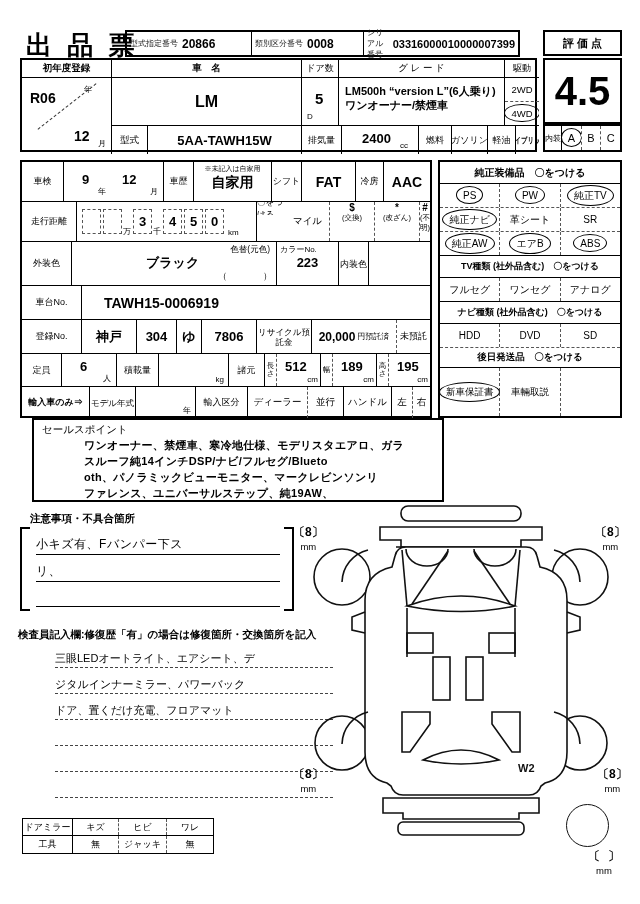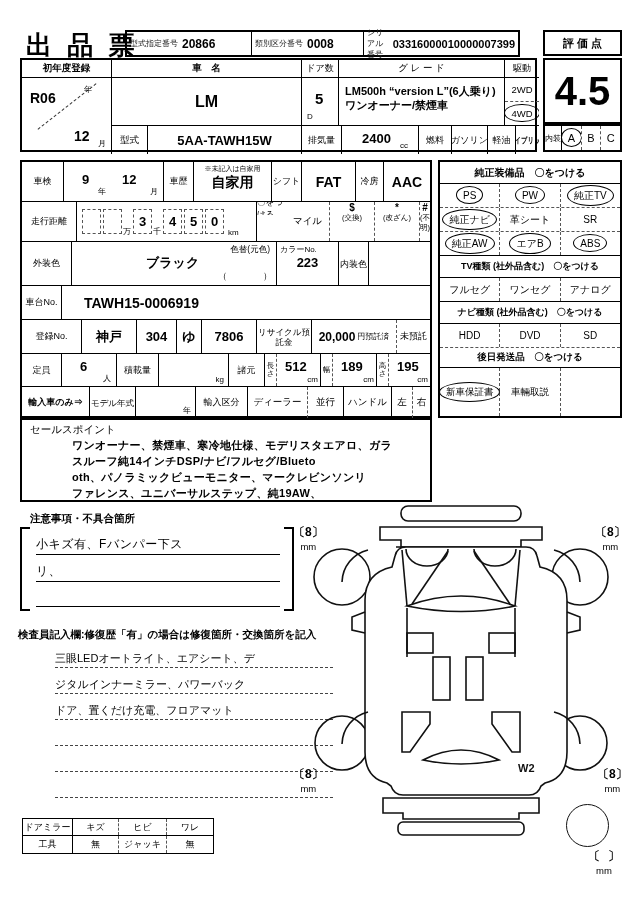--- a/index.html
+++ b/index.html
@@ -177,21 +177,21 @@
       </div>
       <div style="width:62px;border-right:1px solid #000;text-align:center;">
         <div style="font-size:8px;text-align:left;padding:2px 0 0 3px;">カラーNo.</div>
         <div style="font-size:13px;font-weight:bold;">223</div>
       </div>
       <div class="cell" style="width:30px;border-right:1px solid #000;font-size:9px;line-height:10px;text-align:center;">内装色</div>
       <div class="cell" style="flex:1;"></div>
     </div>
 
     <div class="flex" style="height:34px;border-bottom:1.5px solid #000;">
-      <div class="cell lab" style="width:40px;border-right:1px solid #000;">車台No.</div>
+      <div class="cell lab" style="width:60px;border-right:1px solid #000;">車台No.</div>
       <div class="cell" style="flex:1;justify-content:flex-start;padding-left:22px;font-size:14px;font-weight:bold;">TAWH15-0006919</div>
     </div>
 
     <div class="flex" style="height:34px;border-bottom:1.5px solid #000;">
       <div class="cell lab" style="width:60px;border-right:1px solid #000;">登録No.</div>
       <div class="cell val" style="width:55px;border-right:1px solid #000;">神戸</div>
       <div class="cell val" style="width:40px;border-right:1px solid #000;">304</div>
       <div class="cell val" style="width:25px;border-right:1px solid #000;">ゆ</div>
       <div class="cell val" style="width:55px;border-right:1px solid #000;">7806</div>
       <div class="cell" style="width:55px;border-right:1px solid #000;font-size:8.5px;line-height:10px;text-align:center;">リサイクル預託金</div>
@@ -250,21 +250,21 @@
       <div class="cell" style="width:48px;font-size:9.5px;border-right:1px solid #000;">ハンドル</div>
       <div class="cell" style="width:21px;font-size:9.5px;border-right:1px dashed #555;">
         <span class="opt">左</span>
       </div>
       <div class="cell" style="flex:1;font-size:9.5px;">
         <span class="opt">右</span>
       </div>
     </div>
   </div>
 
-  <div class="abs b2" style="left:20px;top:418px;width:412px;height:84px;padding:3px 8px;">
+  <div class="abs b2" style="left:32px;top:418px;width:412px;height:84px;padding:3px 8px;">
     <div style="font-size:10.5px;">セールスポイント</div>
     <div style="padding-left:42px;font-size:11px;font-weight:bold;line-height:16px;letter-spacing:0.3px;">
       <div>ワンオーナー、禁煙車、寒冷地仕様、モデリスタエアロ、ガラ</div>
       <div>スルーフ純14インチDSP/ナビ/フルセグ/Blueto</div>
       <div>oth、パノラミックビューモニター、マークレビンソンリ</div>
       <div>ファレンス、ユニバーサルステップ、純19AW、</div>
     </div>
   </div>
 
   <div class="abs b2" style="left:438px;top:160px;width:184px;height:258px;display:flex;flex-direction:column;">

